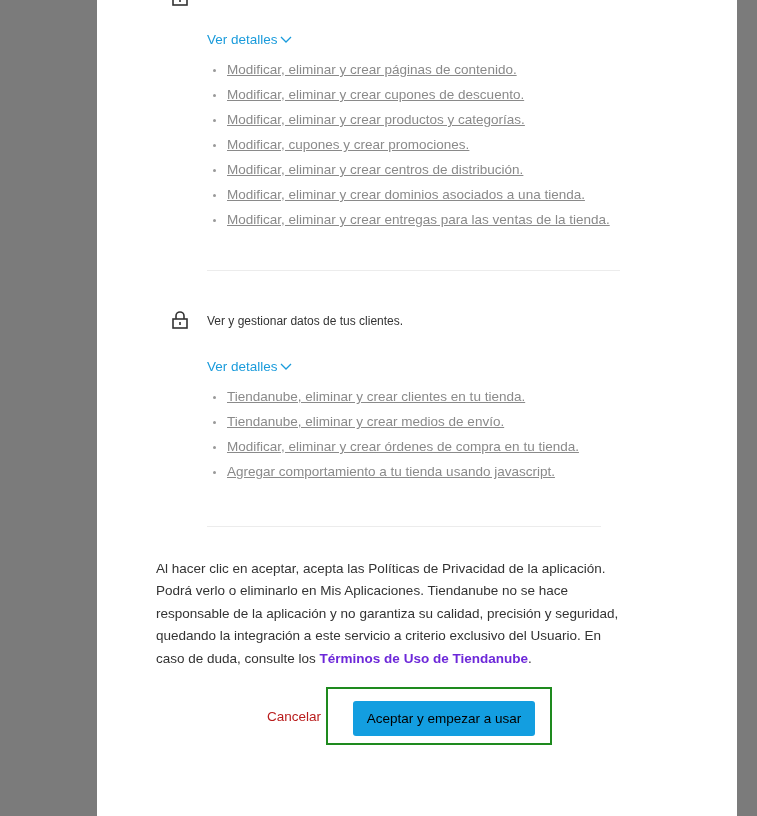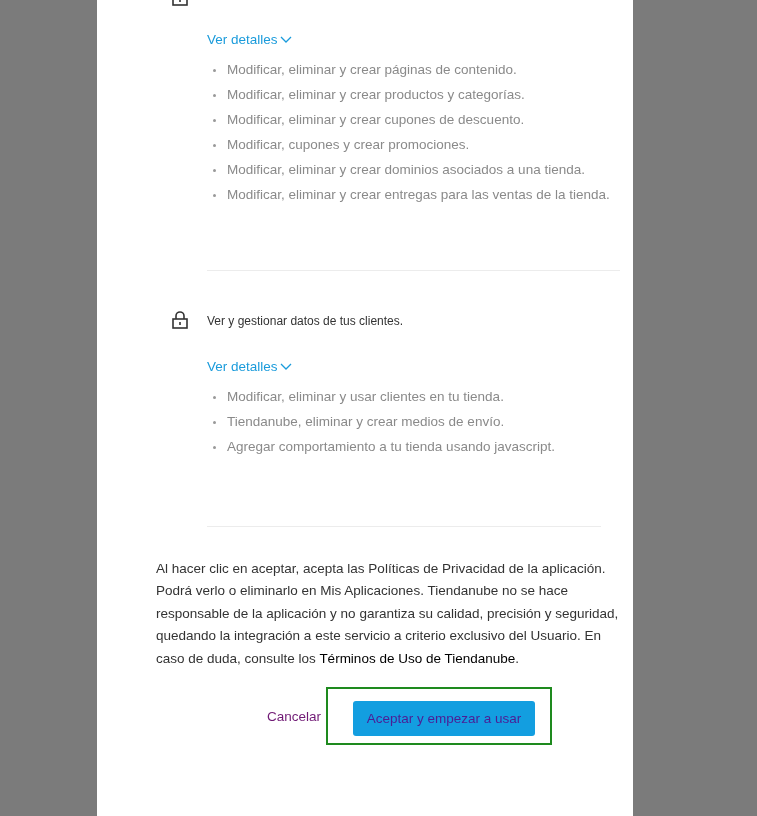--- a/index.html
+++ b/index.html
@@ -1,75 +1,77 @@
 <!DOCTYPE html>
 <html><head>
 <meta charset="utf-8">
 <style>
   html,body{margin:0;padding:0;}
   body{width:757px;height:816px;background:#7b7b7b;position:relative;overflow:hidden;font-family:"Liberation Sans",sans-serif;}
-  .modal{position:absolute;left:97px;top:0;width:536px;height:816px;background:#fff;}
+  .modal{position:absolute;left:97px;top:0;width:640px;height:816px;background:#fff;}
   .section{position:absolute;left:0;width:598px;}
   .sec-icon{position:absolute;left:74px;width:18px;height:18px;}
   .sec-title{position:absolute;left:110px;font-size:12px;color:#333;white-space:nowrap;}
   .details{position:absolute;left:110px;font-size:13.5px;color:#1a9bdb;cursor:pointer;white-space:nowrap;}
   .details svg{vertical-align:middle;margin-left:2px;}
   ul.perms{position:absolute;left:110px;margin:0;padding:0 0 0 20px;list-style:none;color:#8a8a8a;font-size:13.5px;line-height:20px;}
-  ul.perms li{position:relative;margin-bottom:5px;}
+  ul.perms li{position:relative;margin-bottom:5px;text-decoration:underline;}
   ul.perms li::before{content:"";position:absolute;left:-14px;top:9px;width:3px;height:3px;border-radius:50%;background:#999;}
   .divider{position:absolute;left:110px;height:1px;background:#ececec;}
   .legal{position:absolute;left:59px;top:558px;width:470px;font-size:13.5px;line-height:22.4px;color:#333;}
-  .legal a{color:#000000;text-decoration:none;}
-  .cancel{position:absolute;left:170px;top:709px;font-size:13.5px;color:#701a75;cursor:pointer;}
+  .legal a{color:#6d28d9;text-decoration:none;font-weight:bold;}
+  .cancel{position:absolute;left:170px;top:709px;font-size:13.5px;color:#b91c1c;cursor:pointer;}
   .highlight{position:absolute;left:229px;top:687px;width:226px;height:58px;border:2px solid #1e8a1e;box-sizing:border-box;}
-  .accept{position:absolute;left:256px;top:701px;width:182px;height:35px;background:#139ee0;color:#4c1d95;border:none;border-radius:3px;font-size:13.5px;font-family:"Liberation Sans",sans-serif;cursor:pointer;}
+  .accept{position:absolute;left:256px;top:701px;width:182px;height:35px;background:#139ee0;color:#000000;border:none;border-radius:3px;font-size:13.5px;font-family:"Liberation Sans",sans-serif;cursor:pointer;}
 </style>
 </head>
 <body>
 
 <div class="modal">
 
   <div class="section" style="top:0;">
     <svg class="sec-icon" style="top:-12px;" viewBox="0 0 18 18">
         <rect x="2" y="8" width="14" height="9" fill="none" stroke="#333" stroke-width="1.6"></rect>
         <path d="M5 8V5a4 4 0 0 1 8 0v3" fill="none" stroke="#333" stroke-width="1.6"></path>
         <rect x="8.2" y="11" width="1.6" height="3" fill="#333"></rect>
       </svg>
     <div class="sec-title" style="top:-14px;">Ver y gestionar datos de tu tienda.</div>
     <div class="details" style="top:32px;">
       <span>Ver detalles</span><svg width="12" height="8" viewBox="0 0 12 8">
           <path d="M1 1l5 5 5-5" fill="none" stroke="#1a9bdb" stroke-width="1.3"></path>
         </svg>
     </div>
     <ul class="perms" style="top:60px;width:390px;">
       <li>Modificar, eliminar y crear páginas de contenido.</li>
+      <li>Modificar, eliminar y crear cupones de descuento.</li>
       <li>Modificar, eliminar y crear productos y categorías.</li>
-      <li>Modificar, eliminar y crear cupones de descuento.</li>
       <li>Modificar, cupones y crear promociones.</li>
+      <li>Modificar, eliminar y crear centros de distribución.</li>
       <li>Modificar, eliminar y crear dominios asociados a una tienda.</li>
       <li>Modificar, eliminar y crear entregas para las ventas de la tienda.</li>
     </ul>
     <div class="divider" style="top:270px;width:413px;"></div>
   </div>
 
   <div class="section" style="top:0;">
     <svg class="sec-icon" style="top:311px;" viewBox="0 0 18 18">
         <rect x="2" y="8" width="14" height="9" fill="none" stroke="#333" stroke-width="1.6"></rect>
         <path d="M5 8V5a4 4 0 0 1 8 0v3" fill="none" stroke="#333" stroke-width="1.6"></path>
         <rect x="8.2" y="11" width="1.6" height="3" fill="#333"></rect>
       </svg>
     <div class="sec-title" style="top:314px;">Ver y gestionar datos de tus clientes.</div>
     <div class="details" style="top:359px;">
       <span>Ver detalles</span><svg width="12" height="8" viewBox="0 0 12 8">
           <path d="M1 1l5 5 5-5" fill="none" stroke="#1a9bdb" stroke-width="1.3"></path>
         </svg>
     </div>
     <ul class="perms" style="top:387px;width:400px;">
-      <li>Modificar, eliminar y usar clientes en tu tienda.</li>
+      <li>Tiendanube, eliminar y crear clientes en tu tienda.</li>
       <li>Tiendanube, eliminar y crear medios de envío.</li>
+      <li>Modificar, eliminar y crear órdenes de compra en tu tienda.</li>
       <li>Agregar comportamiento a tu tienda usando javascript.</li>
     </ul>
     <div class="divider" style="top:526px;width:394px;"></div>
   </div>
 
   <div class="legal"><span>Al hacer clic en aceptar, acepta las Políticas de Privacidad de la aplicación. Podrá verlo o eliminarlo en Mis Aplicaciones. Tiendanube no se hace responsable de la aplicación y no garantiza su calidad, precisión y seguridad, quedando la integración a este servicio a criterio exclusivo del Usuario. En caso de duda, consulte los </span><a>Términos de Uso de Tiendanube</a><span>.</span></div>
 
   <div class="cancel">Cancelar</div>
   <div class="highlight"></div>
   <button class="accept">Aceptar y empezar a usar</button>

